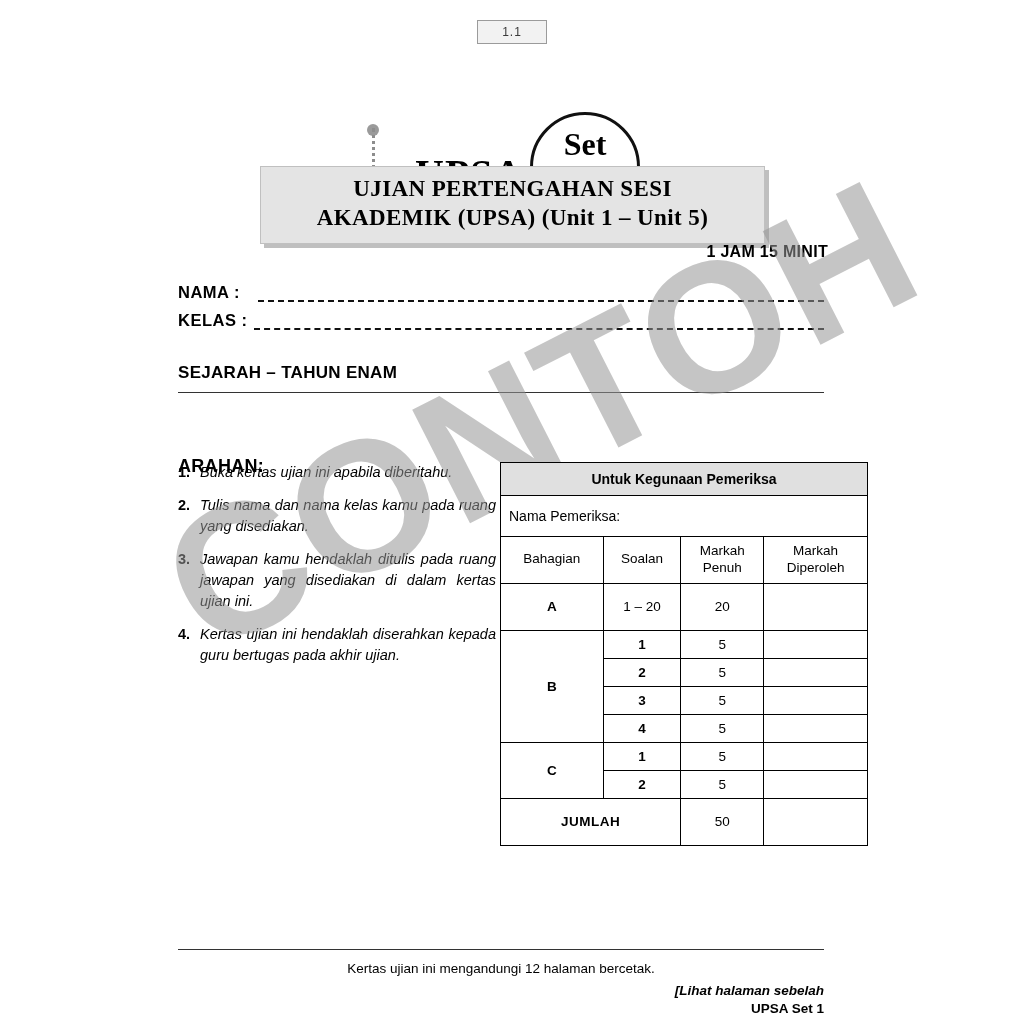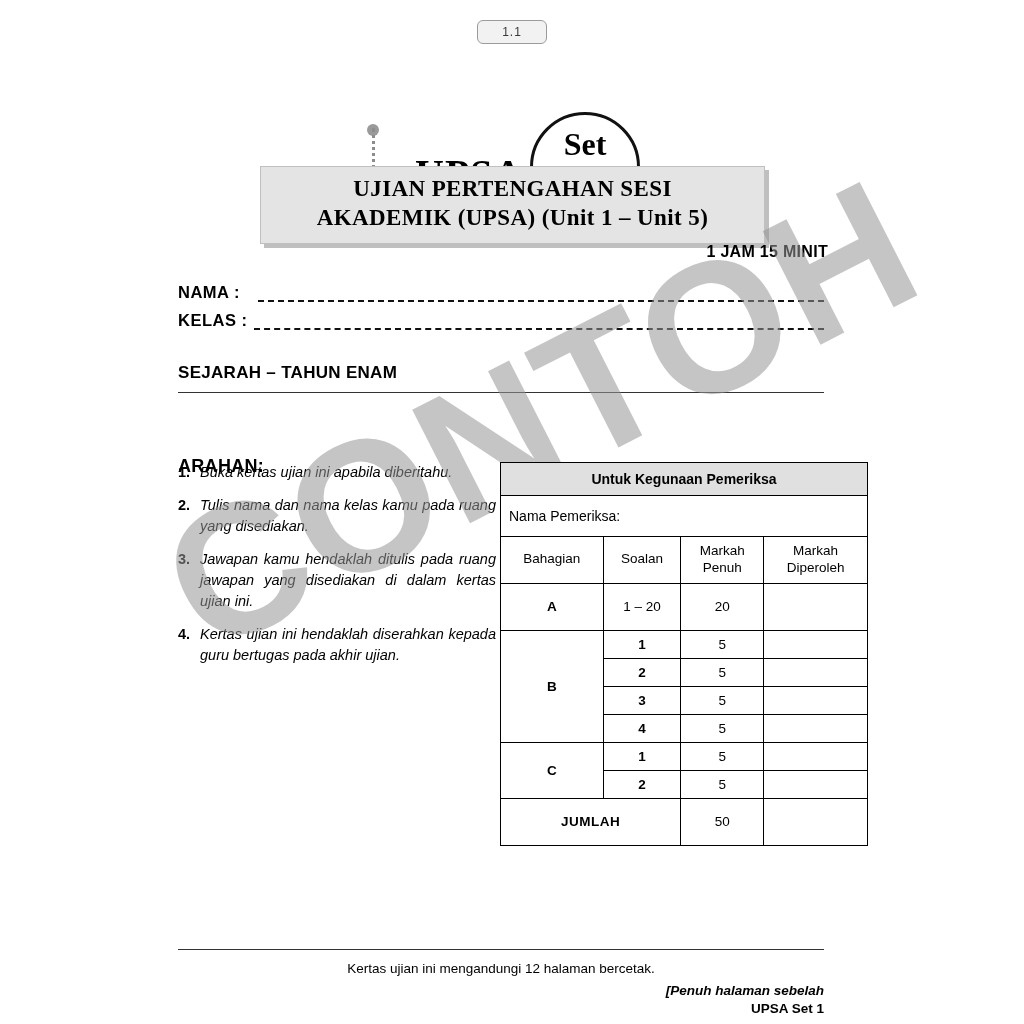--- a/index.html
+++ b/index.html
@@ -51,21 +51,21 @@
 
   
   .page-chip {
     position: absolute;
     top: 20px;
     left: 50%;
     transform: translateX(-50%);
     width: 68px;
     height: 22px;
     border: 1px solid #9b9b9b;
-    border-radius: 6px;
+    border-radius: 0;
     background: #f2f2f2;
     display: flex;
     align-items: center;
     justify-content: center;
     font-size: 12px;
     color: #3a3a3a;
     letter-spacing: 1px;
   }
 
   
@@ -419,17 +419,17 @@
   </tbody>
     </table>
 
   <div class="watermark">
     <div class="wm-text">CONTOH</div>
   </div>
 
   <div class="footer-rule"></div>
   <div class="footer-note">Kertas ujian ini mengandungi 12 halaman bercetak.</div>
   <div class="footer-right">
-    <div class="lihat">[Penuh halaman sebelah</div>
+    <div class="lihat">[Lihat halaman sebelah</div>
     <div class="setline">UPSA Set 1</div>
   </div>
 
 </div>
 
 </body></html>

